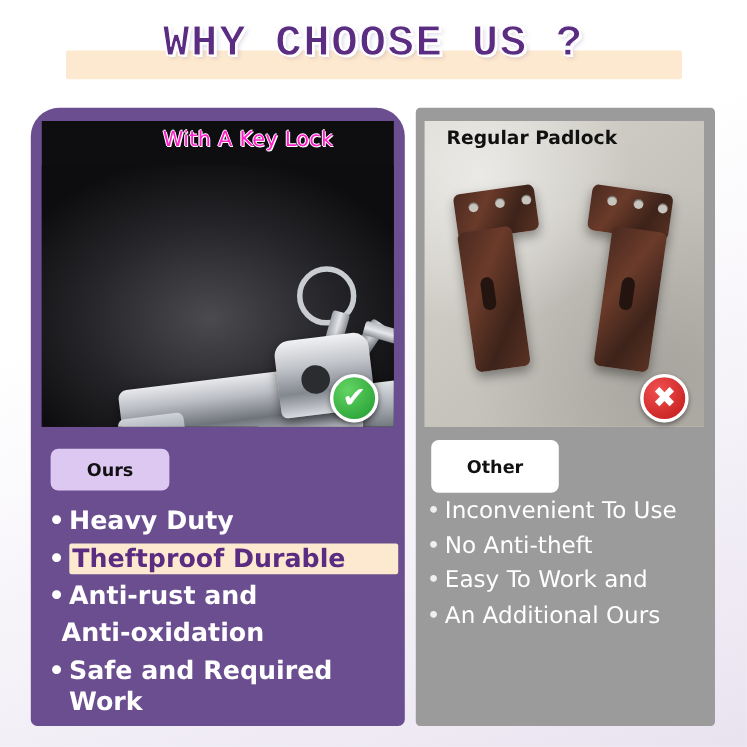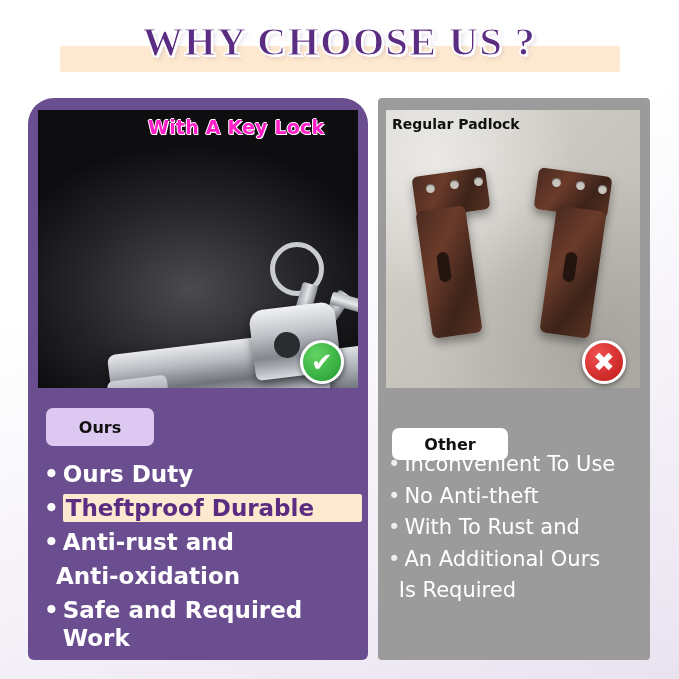--- a/index.html
+++ b/index.html
@@ -21,21 +21,21 @@
     left: 60px; top: 46px;
     width: 560px; height: 26px;
     background: #fde9cf;
     border-radius: 2px;
   }
   #header-title {
     position: absolute;
     left: 0; top: 18px;
     width: 679px;
     text-align: center;
-    font-family: Liberation Serif, serif;
+    font-family: Liberation Mono, monospace;
     font-size: 40px;
     font-weight: bold;
     letter-spacing: 1.5px;
     color: #5b2d82;
     -webkit-text-stroke: 1px #ffffff;
     text-shadow:
       2px 2px 0 #ffffff,
       -1px -1px 0 #ffffff,
       1px -1px 0 #ffffff,
       -1px 1px 0 #ffffff,
@@ -173,42 +173,42 @@
     border: 3px solid #ffffff;
     box-shadow: 0 2px 5px rgba(0,0,0,0.45);
   }
   #badge-check { left: 300px; top: 340px; background: radial-gradient(circle at 35% 30%, #63d463, #1f9a2f); }
   #badge-cross { left: 582px; top: 340px; background: radial-gradient(circle at 35% 30%, #f05050, #c01818); }
 
   
   #label-key {
     position: absolute;
     left: 148px; top: 116px;
-    font-size: 19px; font-weight: bold;
+    font-size: 19px; font-weight: normal;
     color: #ff1ec8;
     text-shadow: 1px 1px 0 #ffffff, -1px 0 0 #ffffff, 0 -1px 0 #ffffff, 0 1px 0 #ffffff;
     letter-spacing: 0.2px;
   }
   #label-regular {
     position: absolute;
-    left: 392px; top: 116px;
-    font-size: 14px; font-weight: bold;
+    left: 406px; top: 116px;
+    font-size: 17px; font-weight: bold;
     color: #111111;
     text-align: right;
   }
 
   .pill {
     position: absolute;
     display: flex; align-items: center; justify-content: center;
     border-radius: 7px;
     font-size: 16px; font-weight: bold;
     color: #111111;
   }
   #pill-ours  { left: 46px;  top: 408px; width: 108px; height: 38px; background: #ddc8f2; }
-  #pill-other { left: 392px; top: 428px; width: 116px; height: 32px; background: #ffffff; }
+  #pill-other { left: 392px; top: 400px; width: 116px; height: 48px; background: #ffffff; }
 
   
   .list { position: absolute; }
   #list-ours  { left: 44px;  top: 460px; width: 318px; }
   #list-other { left: 388px; top: 452px; width: 258px; }
 
   .item {
     display: flex;
     align-items: flex-start;
     color: #ffffff;
@@ -264,21 +264,21 @@
   </div>
 
   <div id="label-key">With A Key Lock</div>
   <div class="badge" id="badge-check">✔</div>
 
   <div class="pill" id="pill-ours">Ours</div>
 
   <div class="list" id="list-ours">
     <div class="item">
       <span class="bullet">•</span>
-      <span class="item-text">Ours Duty</span>
+      <span class="item-text">Heavy Duty</span>
     </div>
     <div class="item highlight">
       <span class="bullet">•</span>
       <span class="item-text">Theftproof Durable</span>
     </div>
     <div class="item">
       <span class="bullet">•</span>
       <span class="item-text">Anti-rust and</span>
     </div>
     <div class="item">
@@ -318,25 +318,21 @@
     <div class="item">
       <span class="bullet">•</span>
       <span class="item-text">Inconvenient To Use</span>
     </div>
     <div class="item">
       <span class="bullet">•</span>
       <span class="item-text">No Anti-theft</span>
     </div>
     <div class="item">
       <span class="bullet">•</span>
-      <span class="item-text">With To Rust and</span>
+      <span class="item-text">Easy To Work and</span>
     </div>
     <div class="item">
       <span class="bullet">•</span>
       <span class="item-text">An Additional Ours</span>
     </div>
-    <div class="item">
-      <span class="bullet">&nbsp;</span>
-      <span class="item-text">Is Required</span>
-    </div>
   </div>
 
 </div>
 
 </body></html>

